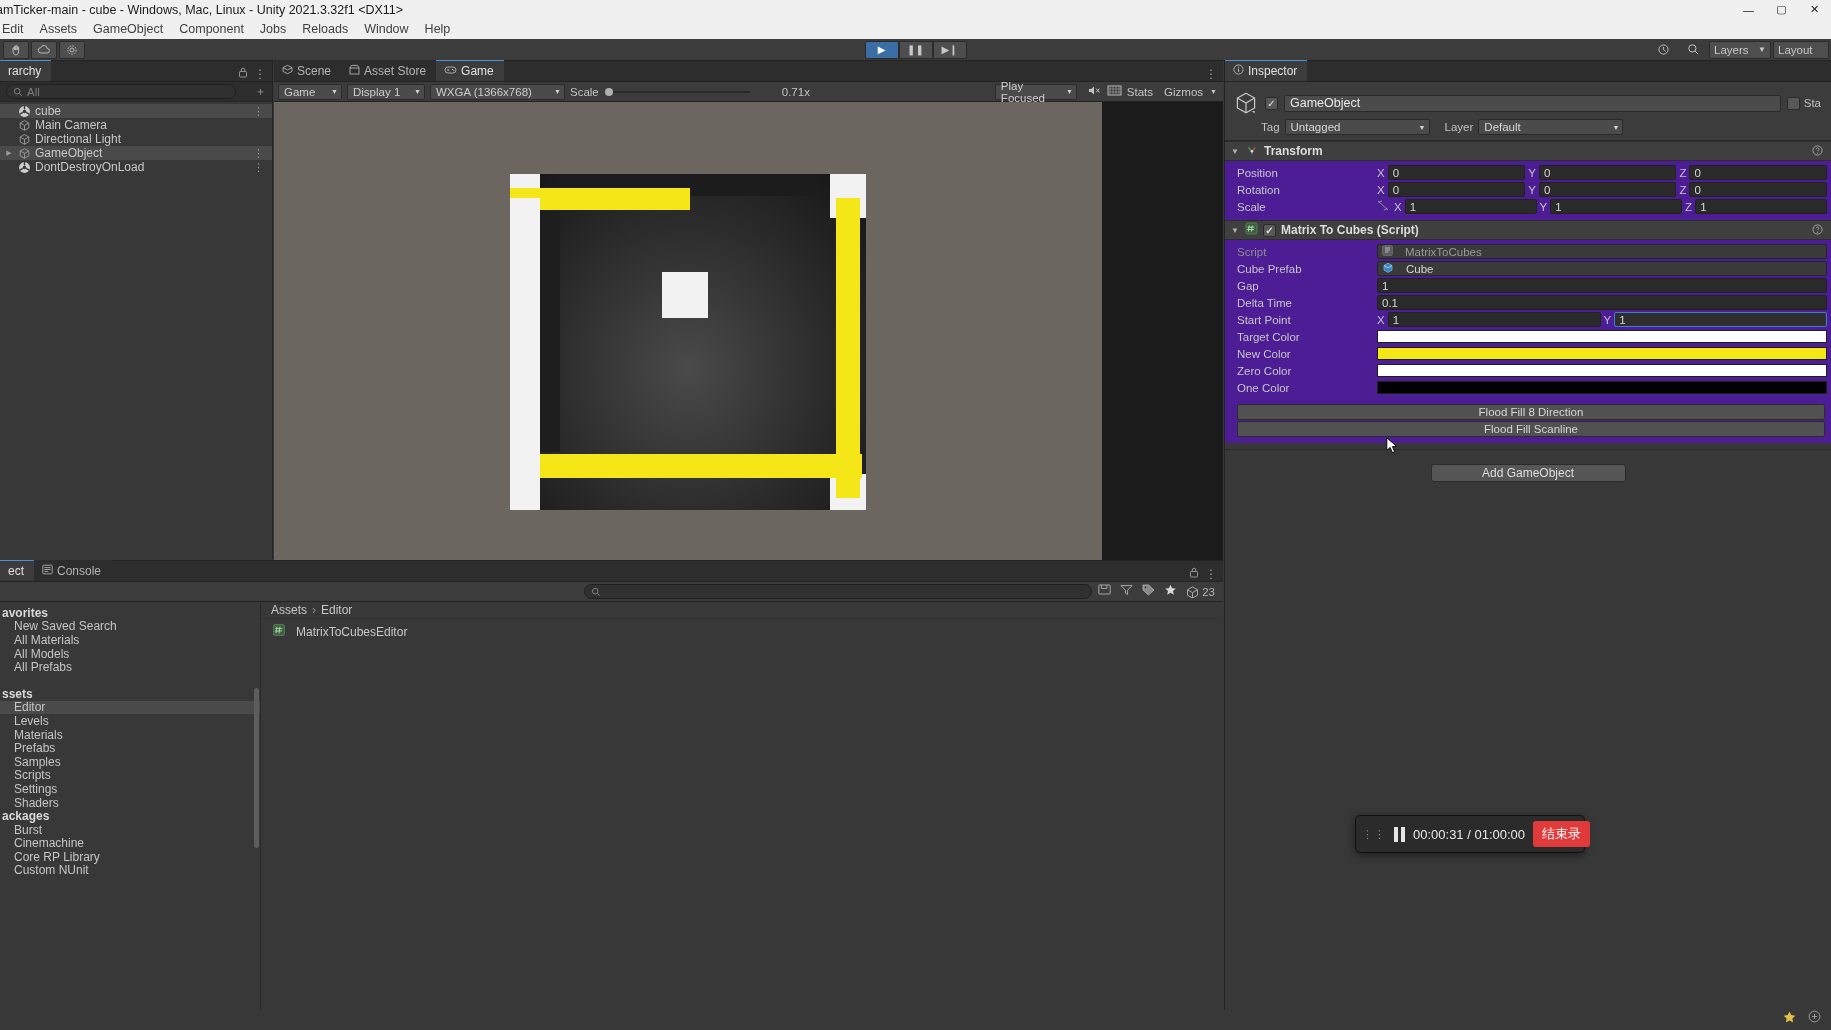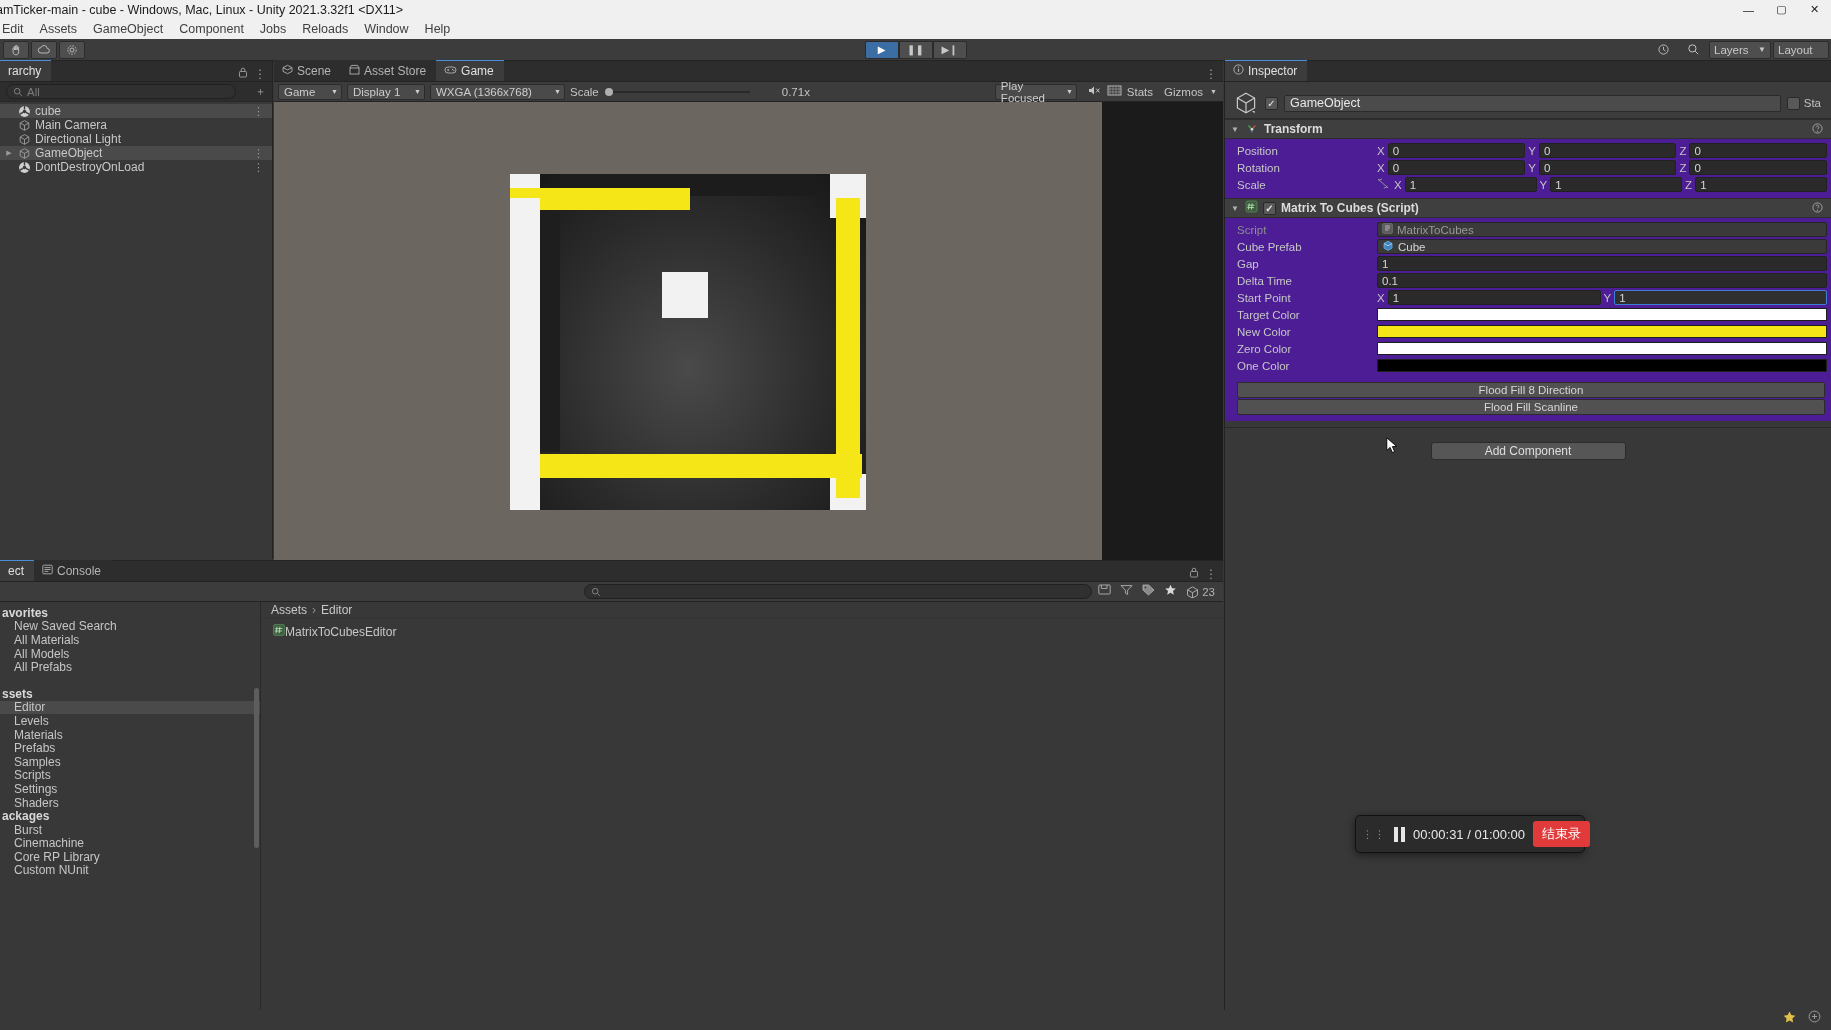--- a/index.html
+++ b/index.html
@@ -155,21 +155,21 @@
                        color:#a8a8a8; font-size:11px; font-weight:normal; }
   .comp-body { background:#4c1d95; padding:3px 0 5px 0; }
   .frow { height:17px; display:flex; align-items:center; padding-left:12px; font-size:11.5px; }
   .frow .flabel { width:140px; color:#c6c6c6; flex:0 0 auto; }
   .frow .flabel.dim { color:#8e8e8e; }
   .fval {
     flex:1; height:15px; background:#2a2a2a; border:1px solid #212121; border-radius:2px;
     display:flex; align-items:center; padding:0 4px; color:#d6d6d6; font-size:11.5px;
     margin-right:4px;
   }
-  .fval.objfield { background:#3a3a3a; border-color:#252525; gap:4px; }
+  .fval.objfield { background:#3a3a3a; border-color:#252525; gap:12px; }
   .fval.readonly { background:#3a3a3a; color:#9a9a9a; }
   .axis { display:flex; align-items:center; gap:3px; flex:1; margin-right:4px; }
   .axis .ax { color:#c4c4c4; font-size:11.5px; }
   .axis .afield {
     flex:1; height:15px; background:#2a2a2a; border:1px solid #212121; border-radius:2px;
     display:flex; align-items:center; padding:0 4px; color:#d6d6d6; font-size:11.5px;
   }
   .axis .afield.focused { border:1px solid #3e7fd4; background:#2f2f2f; }
   .swatch { flex:1; height:13px; border:1px solid #1e1e1e; margin-right:4px; }
   .btn-wide {
@@ -204,21 +204,21 @@
   .pt-row { height:13.6px; display:flex; align-items:center; padding-left:2px; color:#c6c6c6;
             white-space:nowrap; }
   .pt-row.head { font-weight:bold; color:#d8d8d8; }
   .pt-row.sel { background:#4a4a4a; }
   .pt-gap { height:13px; }
   .pt-scroll { position:absolute; right:1px; top:86px; width:5px; height:160px;
                background:#5d5d5d; border-radius:3px; }
   .proj-right { flex:1; background:#383838; position:relative; }
   .crumbs { height:17px; display:flex; align-items:center; gap:5px; padding-left:10px;
             font-size:12px; color:#c8c8c8; border-bottom:1px solid #333; }
-  .asset-row { height:15px; display:flex; align-items:center; gap:0; padding-left:12px;
+  .asset-row { height:15px; display:flex; align-items:center; gap:11px; padding-left:12px;
                font-size:12px; color:#c8c8c8; margin-top:5px; }
 
   
   .rec-bar {
     position:absolute; left:1355px; top:815px; width:230px; height:38px;
     background:#2b2b2b; border:1px solid #111; border-radius:5px;
     display:flex; align-items:center; gap:8px; padding:0 4px 0 6px;
     box-shadow:0 2px 8px rgba(0,0,0,.5);
   }
   .rec-grip { color:#8a8a8a; font-size:11px; letter-spacing:1px; line-height:9px; }
@@ -527,20 +527,32 @@
             <path d="M19 21l2.6 2.6V21z" fill="#c9c9c9"></path>
           </svg>
         </span>
         <span class="cb-check">✓</span>
         <span class="insp-name">GameObject</span>
         <span class="insp-static">
           <span class="cb-check"></span>
           <span>Sta</span>
         </span>
       </div>
+      <div class="insp-row2">
+        <span class="lbl">Tag</span>
+        <span class="dd" style="width:145px;">
+          <span>Untagged</span>
+          <span style="font-size:7px;">▼</span>
+        </span>
+        <span class="lbl" style="margin-left:10px;">Layer</span>
+        <span class="dd" style="width:145px;">
+          <span>Default</span>
+          <span style="font-size:7px;">▼</span>
+        </span>
+      </div>
     </div>
 
     <div class="comp-header">
       <span class="twisty">▼</span>
       <span>
         <svg width="14" height="14" viewBox="0 0 14 14">
           <path d="M7 8.2L3.4 4.4" stroke="#4e9a4e" stroke-width="1.4"></path>
           <path d="M7 8.2l3.4-3.8" stroke="#c05050" stroke-width="1.4"></path>
           <path d="M7 8.2v3.4" stroke="#4a7fc0" stroke-width="1.4"></path>
           <circle cx="7" cy="8.2" r="1.3" fill="#d8d8d8"></circle>
@@ -687,21 +699,21 @@
         <span class="swatch" style="background:#000000;"></span>
       </div>
 
       <div style="height:7px;"></div>
 
       <div class="btn-wide">Flood Fill 8 Direction</div>
       <div class="btn-wide">Flood Fill Scanline</div>
     </div>
 
     <div class="insp-divider"></div>
-    <div class="addcomp">Add Component</div>
+    <div class="addcomp">Add GameObject</div>
   </div>
 
   <div class="panel" id="project">
     <div class="panel-tabbar">
       <div class="ptab active">
         <span>ect</span>
       </div>
       <div class="ptab">
         <span>
           <svg width="11" height="11" viewBox="0 0 11 11">

